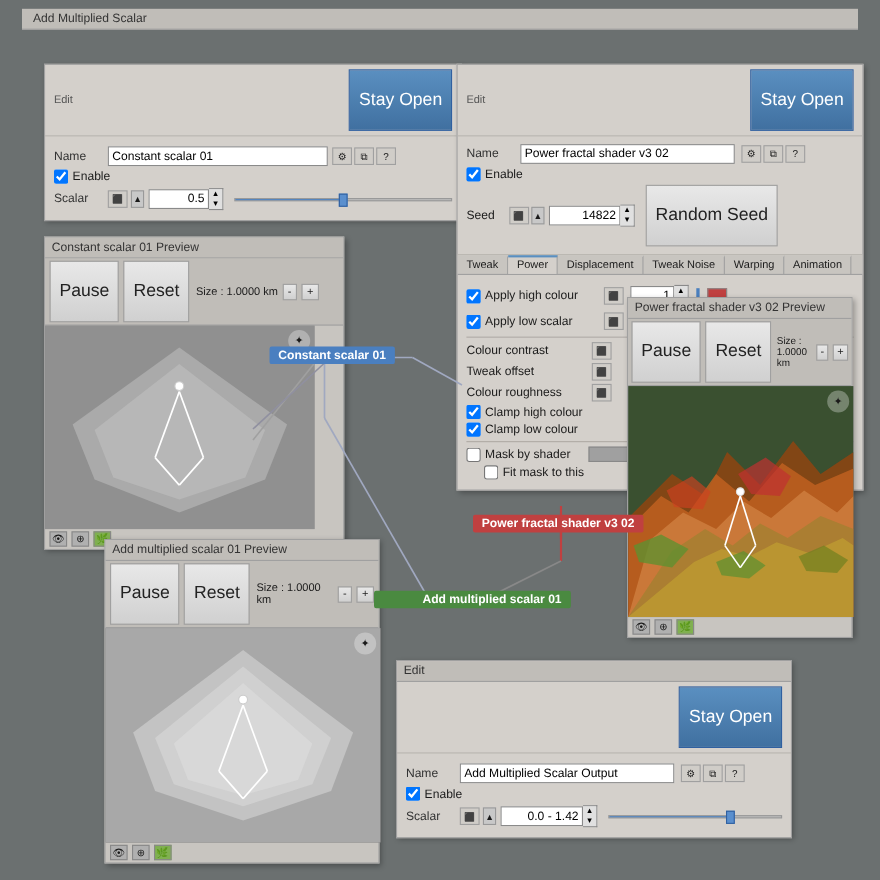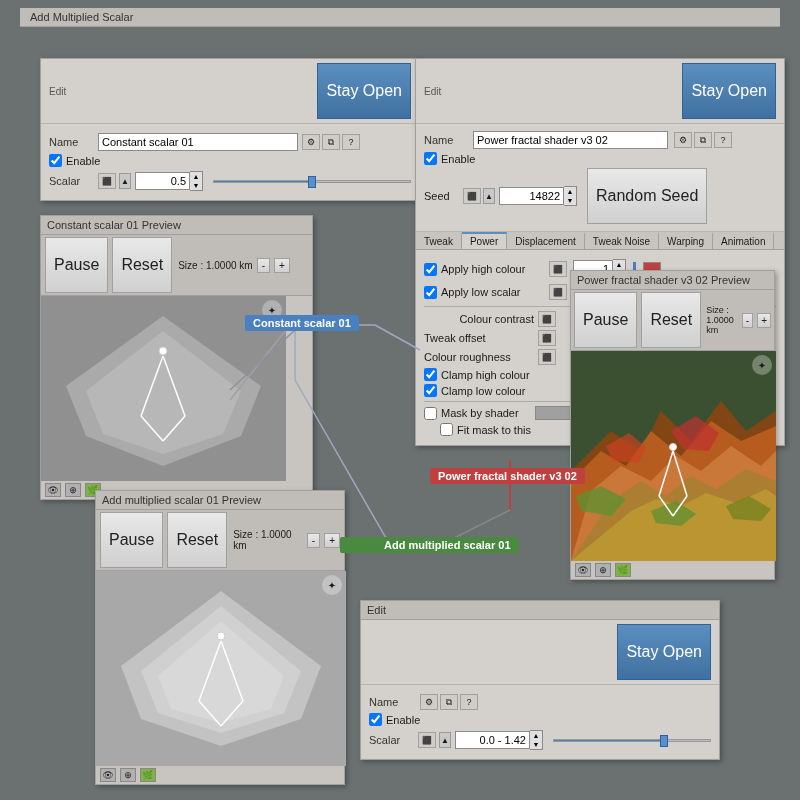--- a/index.html
+++ b/index.html
@@ -423,21 +423,21 @@
           <button class="spin-down">▼</button>
         </div>
       </div>
       <div style="width:3px;height:14px;background:#4a7fbe;margin:0 3px;"></div>
       <span class="color-swatch" style="background:#40a040;"></span>
     </div>
 
     <div style="height:1px;background:#b0aaa5;margin:4px 0;"></div>
 
     <div class="field-row">
-      <span style="min-width:110px;text-align:right;">Colour contrast</span>
+      <span style="min-width:110px;">Colour contrast</span>
       <div class="icon-btn" style="font-size:8px;">⬛</div>
     </div>
 
     <div class="field-row">
       <span style="min-width:110px;">Tweak offset</span>
       <div class="icon-btn" style="font-size:8px;">⬛</div>
     </div>
 
     <div class="field-row">
       <span style="min-width:110px;">Colour roughness</span>
@@ -519,20 +519,21 @@
 
 <div class="panel" style="left:360px;top:600px;width:360px;">
   <div class="panel-title">Edit</div>
   <div style="padding:4px 8px;font-size:10px;color:#555;border-bottom:1px solid #b8b5b0;display:flex;justify-content:space-between;align-items:center;">
     <span>&nbsp;</span>
     <button class="btn btn-blue">Stay Open</button>
   </div>
   <div style="padding:6px 8px;">
     <div class="field-row">
       <span class="field-label">Name</span>
+      <input type="text" class="text-input" style="width: 195px;" value="Add Multiplied Scalar Output">
       <div class="small-icon-row" style="margin-left:2px;">
         <div class="icon-btn">⚙</div>
         <div class="icon-btn">⧉</div>
         <div class="icon-btn">?</div>
       </div>
     </div>
     <div class="checkbox-row">
       <input type="checkbox" checked="" style="">
       <span>Enable</span>
     </div>

